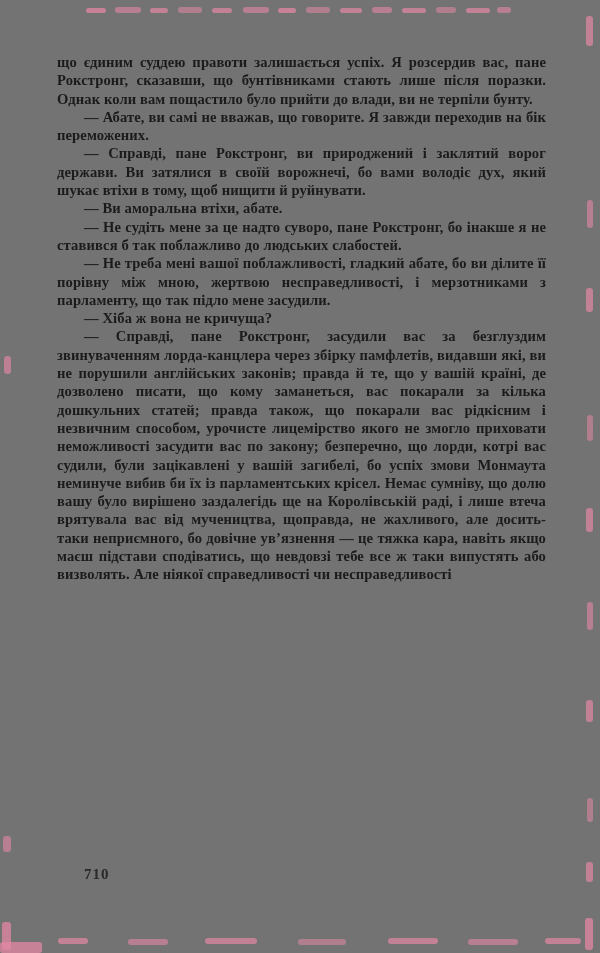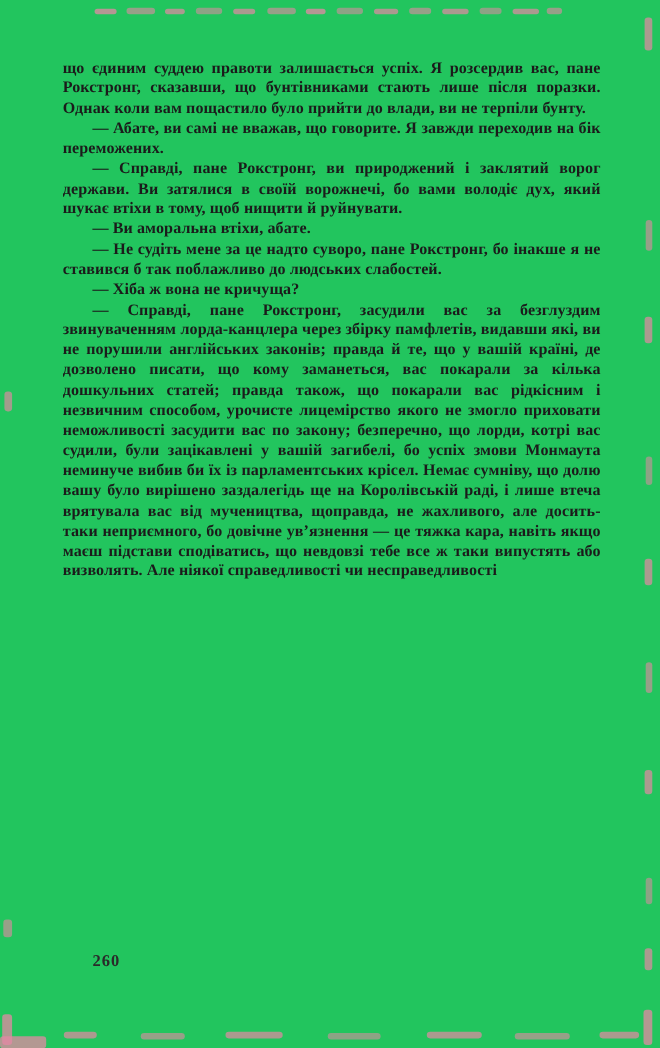--- a/index.html
+++ b/index.html
@@ -5,21 +5,21 @@
   html, body {
     margin: 0;
     padding: 0;
     background: #e9e7e2;
   }
   .page {
     position: relative;
     width: 600px;
     height: 953px;
     margin: 0 auto;
-    background: #22c55e;
+    background: #737373;
     overflow: hidden;
     font-family: "Liberation Serif", "DejaVu Serif", serif;
     color: #1b1b1b;
   }
   .text-block {
     position: absolute;
     left: 57px;
     right: 54px;
     top: 53px;
     font-size: 14.6px;
@@ -55,25 +55,26 @@
 <body>
 
 <div class="page">
 
   <div class="text-block">
     <p>що єдиним суддею правоти залишається успіх. Я розсердив вас, пане Рокстронг, сказавши, що бунтівниками стають лише після поразки. Однак коли вам пощастило було прийти до влади, ви не терпіли бунту.</p>
     <p class="indent">— Абате, ви самі не вважав, що говорите. Я завжди переходив на бік переможених.</p>
     <p class="indent">— Справді, пане Рокстронг, ви природжений і заклятий ворог держави. Ви затялися в своїй ворожнечі, бо вами володіє дух, який шукає втіхи в тому, щоб нищити й руйнувати.</p>
     <p class="indent">— Ви аморальна втіхи, абате.</p>
     <p class="indent">— Не судіть мене за це надто суворо, пане Рокстронг, бо інакше я не ставився б так поблажливо до людських слабостей.</p>
+    <p class="indent">— Не треба мені вашої поблажливості, гладкий абате, бо ви ділите її порівну між мною, жертвою несправедливості, і мерзотниками з парламенту, що так підло мене засудили.</p>
     <p class="indent">— Хіба ж вона не кричуща?</p>
     <p class="indent">— Справді, пане Рокстронг, засудили вас за безглуздим звинуваченням лорда-канцлера через збірку памфлетів, видавши які, ви не порушили англійських законів; правда й те, що у вашій країні, де дозволено писати, що кому заманеться, вас покарали за кілька дошкульних статей; правда також, що покарали вас рідкісним і незвичним способом, урочисте лицемірство якого не змогло приховати неможливості засудити вас по закону; безперечно, що лорди, котрі вас судили, були зацікавлені у вашій загибелі, бо успіх змови Монмаута неминуче вибив би їх із парламентських крісел. Немає сумніву, що долю вашу було вирішено заздалегідь ще на Королівській раді, і лише втеча врятувала вас від мучеництва, щоправда, не жахливого, але досить-таки неприємного, бо довічне ув’язнення — це тяжка кара, навіть якщо маєш підстави сподіватись, що невдовзі тебе все ж таки випустять або визволять. Але ніякої справедливості чи несправедливості</p>
   </div>
 
-  <div class="page-number">260</div>
+  <div class="page-number">710</div>
 
   <div id="artifacts">
       <div class="artifact" style="left: 86px; top: 8px; width: 20px; height: 5px; background: rgb(229, 136, 165); opacity: 0.75;"></div>
       <div class="artifact" style="left: 115px; top: 7px; width: 26px; height: 6px; background: rgb(229, 136, 165); opacity: 0.6;"></div>
       <div class="artifact" style="left: 150px; top: 8px; width: 18px; height: 5px; background: rgb(229, 136, 165); opacity: 0.7;"></div>
       <div class="artifact" style="left: 178px; top: 7px; width: 24px; height: 6px; background: rgb(229, 136, 165); opacity: 0.55;"></div>
       <div class="artifact" style="left: 212px; top: 8px; width: 20px; height: 5px; background: rgb(229, 136, 165); opacity: 0.7;"></div>
       <div class="artifact" style="left: 243px; top: 7px; width: 26px; height: 6px; background: rgb(229, 136, 165); opacity: 0.6;"></div>
       <div class="artifact" style="left: 278px; top: 8px; width: 18px; height: 5px; background: rgb(229, 136, 165); opacity: 0.75;"></div>
       <div class="artifact" style="left: 306px; top: 7px; width: 24px; height: 6px; background: rgb(229, 136, 165); opacity: 0.55;"></div>

